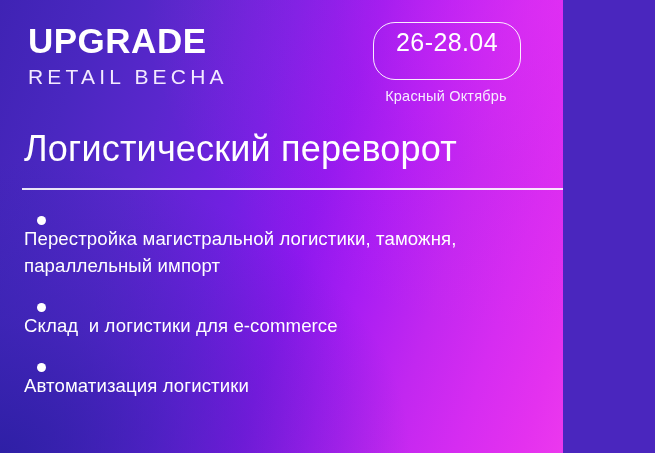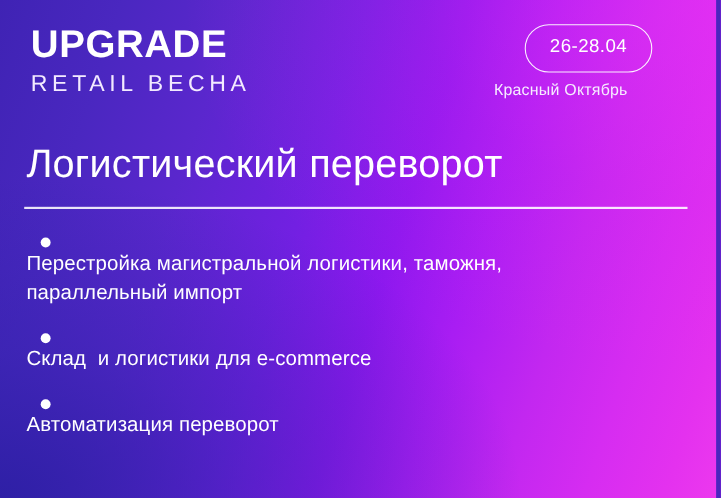--- a/index.html
+++ b/index.html
@@ -10,21 +10,21 @@
   body {
     width: 655px;
     height: 453px;
     overflow: hidden;
     font-family: "Liberation Sans", sans-serif;
     background: #4a26be;
   }
 
   .slide {
     position: relative;
-    width: 651px;
+    width: 563px;
     height: 453px;
     box-sizing: border-box;
     overflow: hidden;
     background-color: #7a1fd8;
     background-image:
       linear-gradient(108deg,
         #3f23b4 0%,
         #4a27c0 14%,
         #5a27cd 27%,
         #7220e2 42%,
@@ -86,36 +86,36 @@
     right: 30px;
     top: 22px;
     text-align: center;
     width: 172px;
   }
   .date-badge {
     display: inline-block;
     box-sizing: border-box;
     border: 1.6px solid rgba(255,255,255,0.92);
     border-radius: 22px;
-    padding: 4px 22px 8px 22px;
-    font-size: 17px;
+    padding: 4px 22px 22px 22px;
+    font-size: 25px;
     font-weight: 400;
     color: #ffffff;
     line-height: 30px;
     letter-spacing: 0.4px;
     white-space: nowrap;
   }
   .date-place {
     margin-top: 8px;
     font-size: 14.5px;
     font-weight: 300;
     color: #f6ecff;
     letter-spacing: 0.2px;
     white-space: nowrap;
-    text-align: left;
+    text-align: center;
     padding-right: 2px;
   }
 
   
   .session-title {
     position: absolute;
     left: 24px;
     top: 126px;
     font-size: 36px;
     font-weight: 400;
@@ -197,17 +197,17 @@
     <li class="bullet-item">
       <span class="bullet-dot"></span>
       <span class="bullet-text">Перестройка магистральной логистики, таможня, параллельный импорт</span>
     </li>
     <li class="bullet-item">
       <span class="bullet-dot"></span>
       <span class="bullet-text">Склад  и логистики для e-commerce</span>
     </li>
     <li class="bullet-item">
       <span class="bullet-dot"></span>
-      <span class="bullet-text">Автоматизация переворот</span>
+      <span class="bullet-text">Автоматизация логистики</span>
     </li>
   </ul>
 
 </div>
 
 </body></html>

